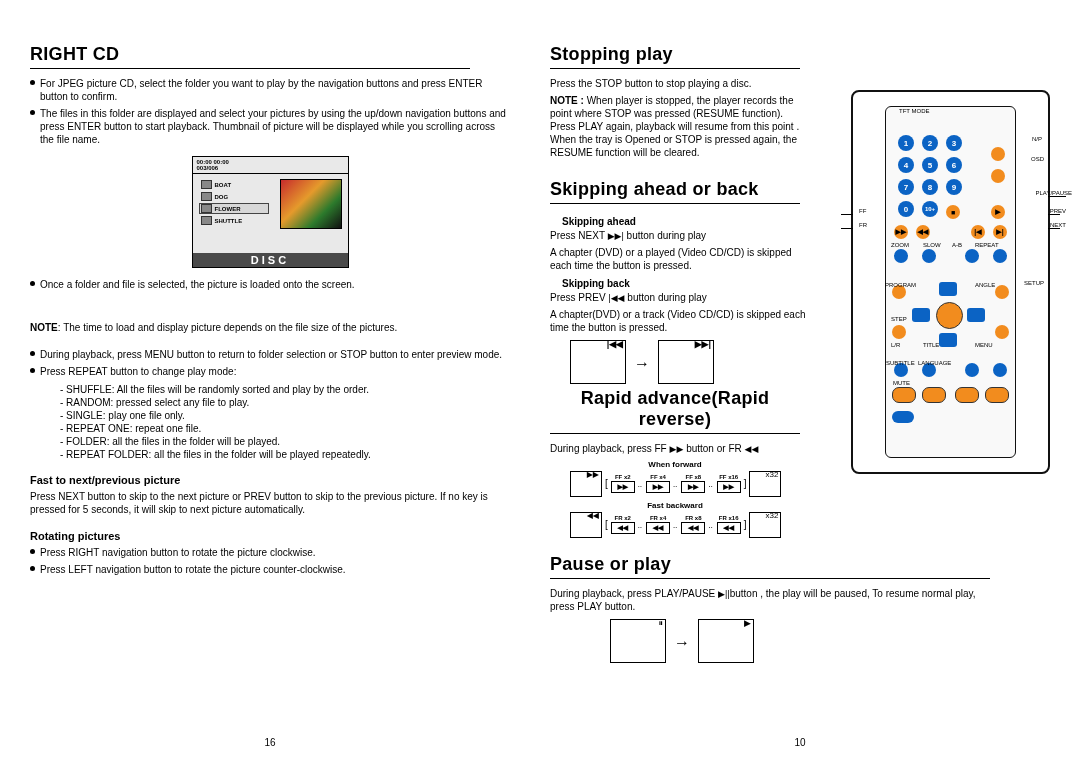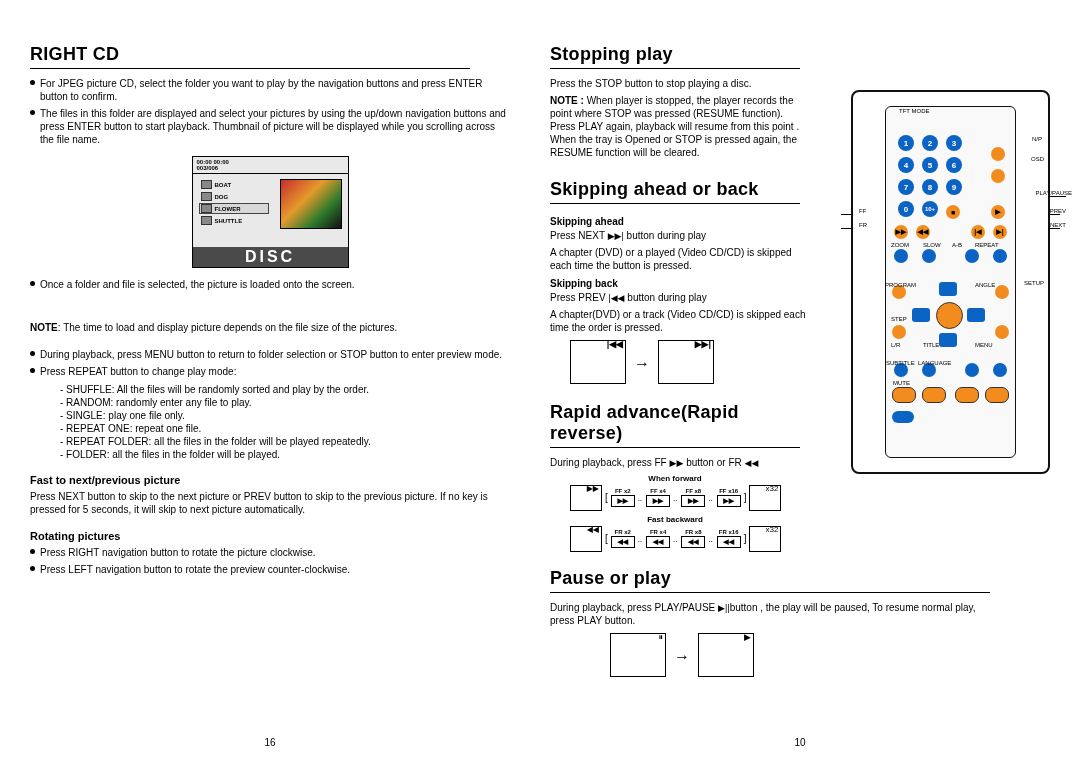--- a/index.html
+++ b/index.html
@@ -40,21 +40,21 @@
   }
   .col-right h1.section-title { width: 250px; }
   h2.sub-title {
     font-size: 11px;
     font-weight: 700;
     margin: 14px 0 4px 0;
   }
   h3.mini-title {
     font-size: 10px;
     font-weight: 700;
-    margin: 6px 0 2px 0;
+    margin: 6px 0 2px 12px;
   }
   p { margin: 2px 0 4px 0; line-height: 1.3; }
   .bullet-line { position: relative; padding-left: 10px; }
   .bullet-line .dot {
     position: absolute; left: 0; top: 3px;
     width: 5px; height: 5px; background: #000; border-radius: 50%;
   }
   .note-strong { font-weight: 700; }
   .mode-list { margin: 6px 0 4px 30px; }
   .mode-list div { margin: 0 0 2px 0; }
@@ -89,21 +89,21 @@
   }
   .disc-list .row.sel { border-color: #444; background: #d8d8d8; }
   .disc-list .icon { width: 9px; height: 7px; background:#888; border:1px solid #333; }
   .disc-thumb {
     position: absolute; top: 22px; right: 6px; width: 60px; height: 48px;
     border: 1px solid #000;
     background: linear-gradient(135deg,#c72c2c,#e59a2c 40%,#2c7a2c 70%,#111);
   }
   .disc-label {
     position: absolute; bottom: 0; left: 0; right: 0;
-    text-align: center; font-size: 16px; font-weight: 700;
+    text-align: center; font-size: 11px; font-weight: 700;
     background: #4a4a4a; color: #fff; letter-spacing: 3px; padding: 1px 0;
   }
 
   
   .skip-diagram { display:flex; align-items:center; gap:8px; margin:6px 0 4px 20px; }
   .skip-box { width:54px; height:42px; border:1px solid #000; position:relative; }
   .skip-box .glyph {
     position:absolute; top:-2px; right:2px; font-size:9px; font-weight:700;
   }
   .arrow-r { font-size:16px; }
@@ -247,63 +247,63 @@
 
     <p style="margin-top:30px;">
       <span class="note-strong">NOTE</span><span>: The time to load and display picture depends on the file size of the pictures.</span>
     </p>
 
     <p class="bullet-line" style="margin-top:14px;"><span class="dot"></span><span>During playback, press MENU button to return to folder selection or STOP button to enter preview mode.</span></p>
     <p class="bullet-line"><span class="dot"></span><span>Press REPEAT button to change play mode:</span></p>
 
     <div class="mode-list">
       <div>- SHUFFLE: All the files will be randomly sorted and play by the order.</div>
-      <div>- RANDOM: randomly enter any file to play.</div>
+      <div>- RANDOM: pressed select any file to play.</div>
       <div>- SINGLE:  play one file only.</div>
       <div>- REPEAT ONE: repeat one file.</div>
+      <div>- FOLDER: all the files in the folder will be played.</div>
       <div>- REPEAT FOLDER: all the files in the folder will be played repeatedly.</div>
-      <div>- FOLDER: all the files in the folder will be played.</div>
     </div>
 
     <h2 class="sub-title">Fast to next/previous picture</h2>
     <p>Press NEXT button to skip to the next picture or PREV button to skip to the previous picture. If no key is pressed for 5 seconds, it will skip to next picture automatically.</p>
 
     <h2 class="sub-title">Rotating pictures</h2>
     <p class="bullet-line"><span class="dot"></span><span>Press RIGHT navigation button to rotate the picture clockwise.</span></p>
-    <p class="bullet-line"><span class="dot"></span><span>Press LEFT navigation button to rotate the preview counter-clockwise.</span></p>
+    <p class="bullet-line"><span class="dot"></span><span>Press LEFT navigation button to rotate the picture counter-clockwise.</span></p>
 
     <div class="page-num">16</div>
   </div>
 
   <div class="col col-right page-wrap">
 
     <div style="width:260px;">
       <h1 class="section-title">Stopping play</h1>
       <p>Press  the  STOP button to stop playing a disc.</p>
       <p><span class="note-strong">NOTE :</span><span> When player is stopped, the player records the point where STOP was pressed (RESUME function). Press PLAY again, playback will resume from this point . When the tray is Opened or STOP is pressed again, the RESUME function will be cleared.</span></p>
 
       <h1 class="section-title" style="margin-top:16px;">Skipping ahead or back</h1>
       <h3 class="mini-title">Skipping ahead</h3>
       <p><span>Press NEXT</span> <span class="inline-icon">▶▶|</span> <span>button during play</span></p>
       <p>A chapter (DVD) or a played (Video CD/CD) is skipped each time the button is pressed.</p>
       <h3 class="mini-title">Skipping back</h3>
       <p><span>Press PREV</span> <span class="inline-icon">|◀◀</span> <span>button during play</span></p>
-      <p>A chapter(DVD) or a track (Video CD/CD) is skipped each time the order is pressed.</p>
+      <p>A chapter(DVD) or a track (Video CD/CD) is skipped each time the button is pressed.</p>
 
       <div class="skip-diagram">
         <div class="skip-box">
             <span class="glyph">|◀◀</span>
           </div>
         <span class="arrow-r">→</span>
         <div class="skip-box">
             <span class="glyph">▶▶|</span>
           </div>
       </div>
 
-      <h1 class="section-title" style="margin-top:14px;">Rapid advance(Rapid reverse)</h1>
+      <h1 class="section-title" style="margin-top:0;text-align:center;">Rapid advance(Rapid reverse)</h1>
       <p>
         <span>During playback, press FF</span> <span class="inline-icon">▶▶</span>
         <span>button or FR</span> <span class="inline-icon">◀◀</span>
       </p>
 
       
       <div class="ff-block">
         <div class="ff-title">When forward</div>
         <div class="ff-row">
           <div class="ff-big">

